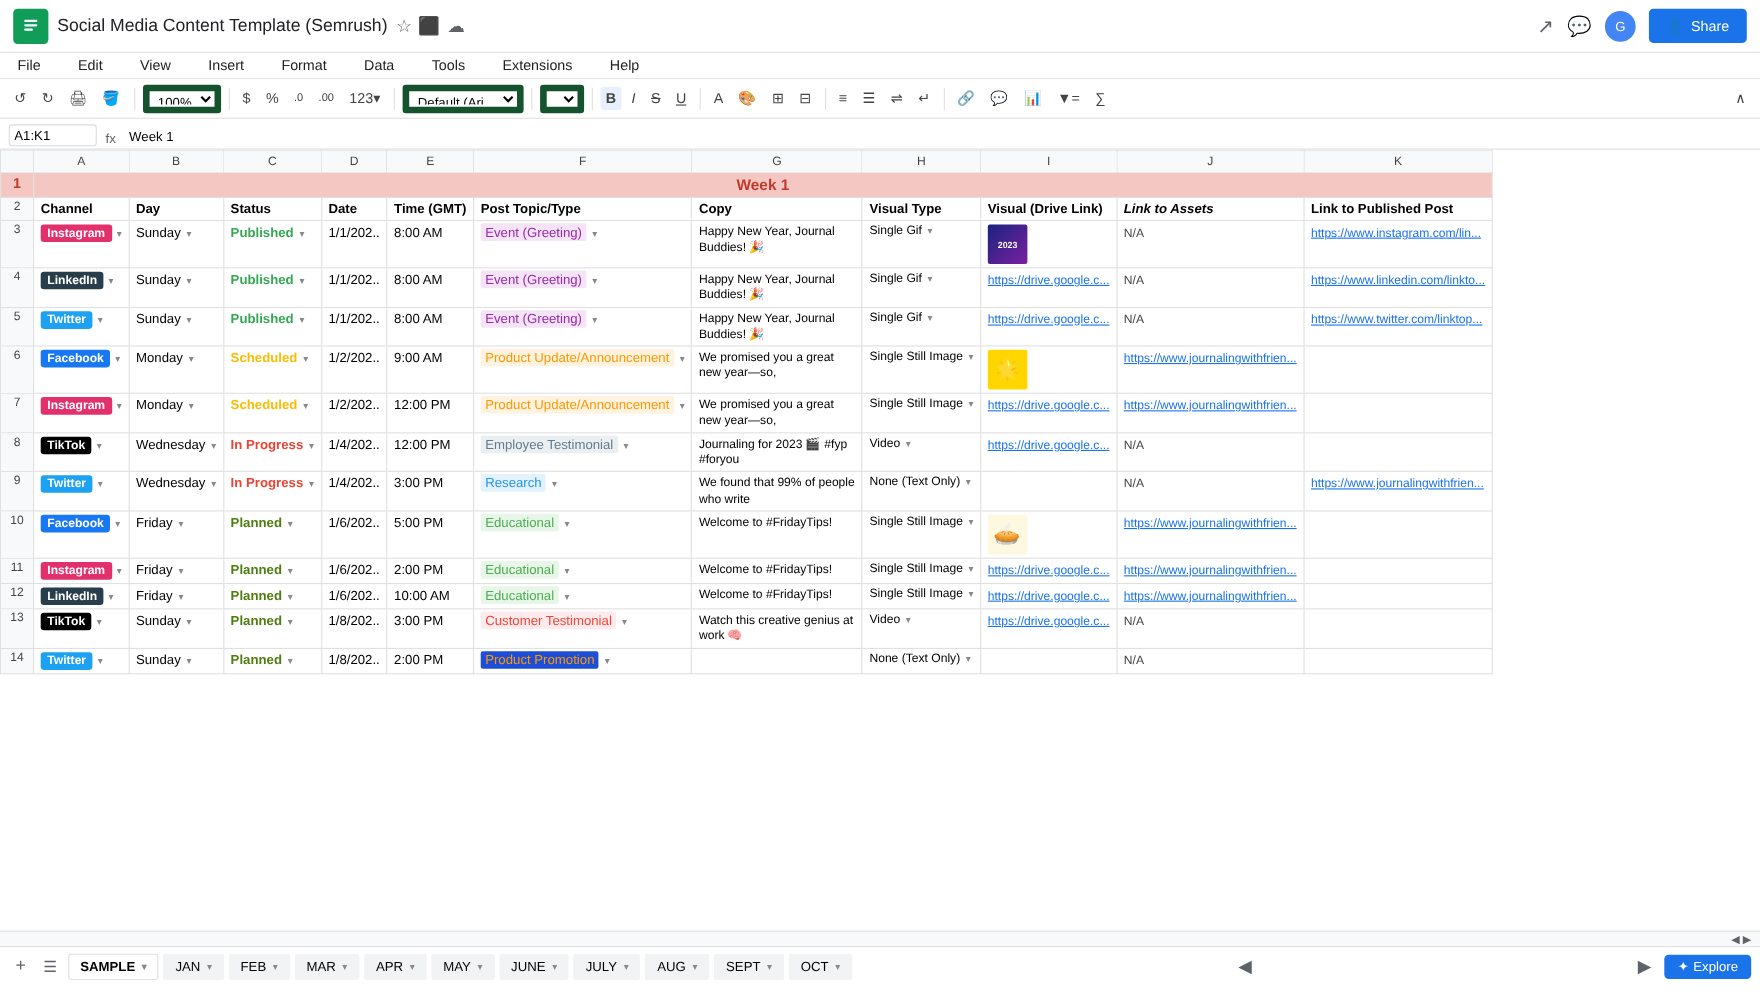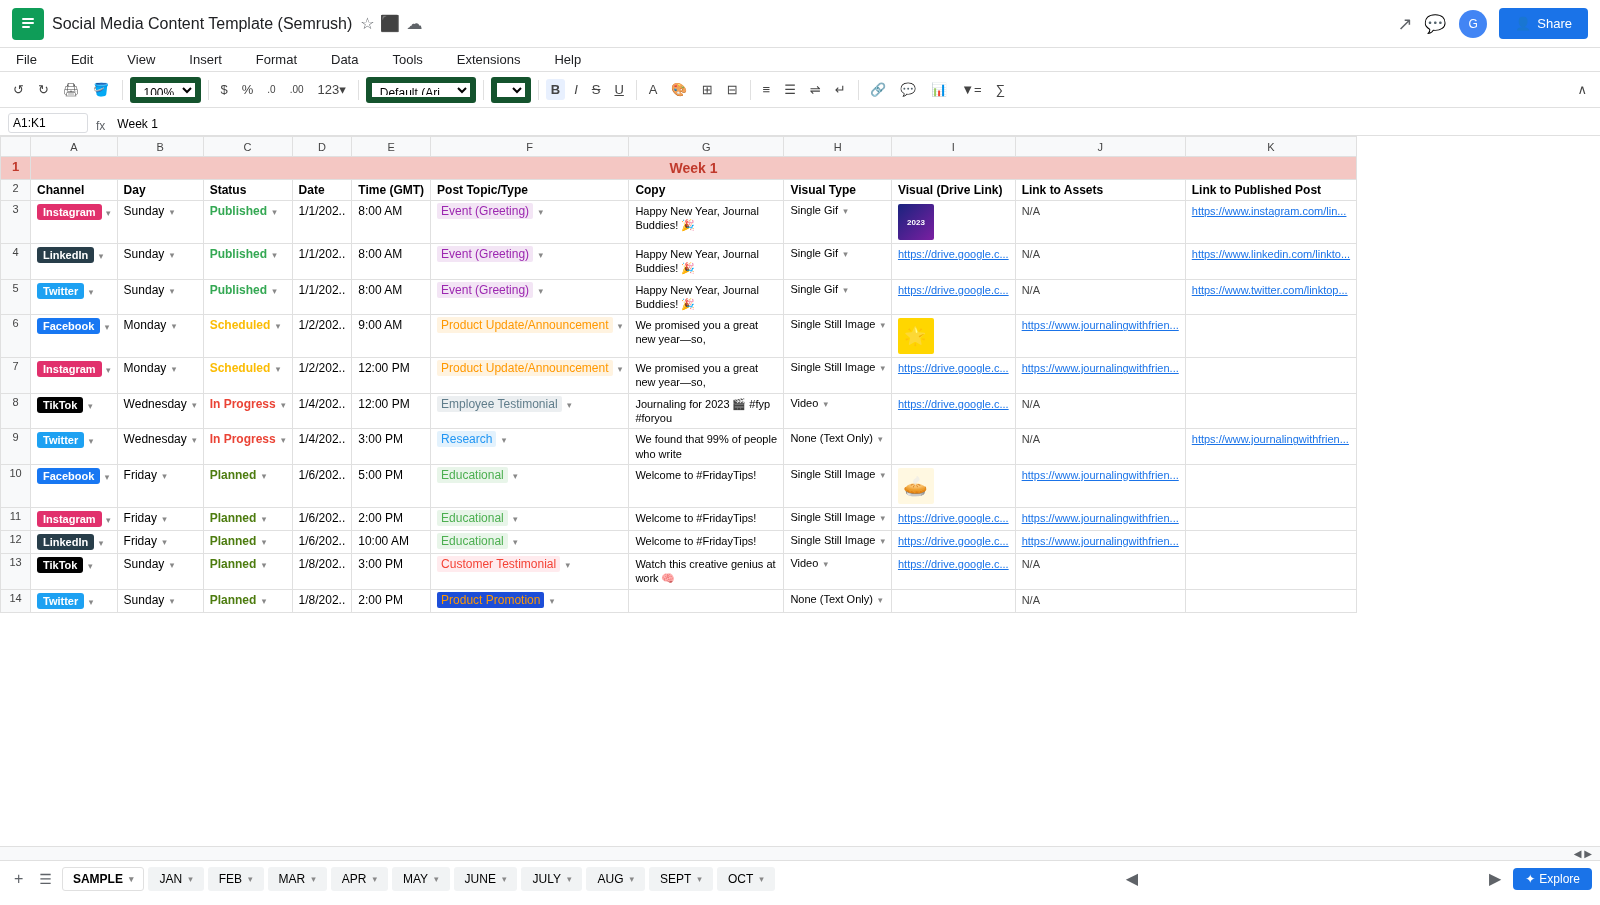--- a/index.html
+++ b/index.html
@@ -231,21 +231,21 @@
         <td class="row-num">2</td>
         <td style="font-weight:bold;">Channel</td>
         <td style="font-weight:bold;">Day</td>
         <td style="font-weight:bold;">Status</td>
         <td style="font-weight:bold;">Date</td>
         <td style="font-weight:bold;">Time (GMT)</td>
         <td style="font-weight:bold;">Post Topic/Type</td>
         <td style="font-weight:bold;">Copy</td>
         <td style="font-weight:bold;">Visual Type</td>
         <td style="font-weight:bold;">Visual (Drive Link)</td>
-        <td style="font-weight:bold;">Link to Assets</td>
+        <td style="font-weight:bold;font-style:italic;">Link to Assets</td>
         <td style="font-weight:bold;">Link to Published Post</td>
       </tr>
 
     <tr>
           <td class="row-num">3</td>
           <td><span class="badge badge-instagram">Instagram</span><span class="dropdown-arrow"> ▾</span></td>
           <td>Sunday <span class="dropdown-arrow">▾</span></td>
           <td><span class="status-published">Published</span> <span class="dropdown-arrow">▾</span></td>
           <td>1/1/202..</td>
           <td>8:00 AM</td>

